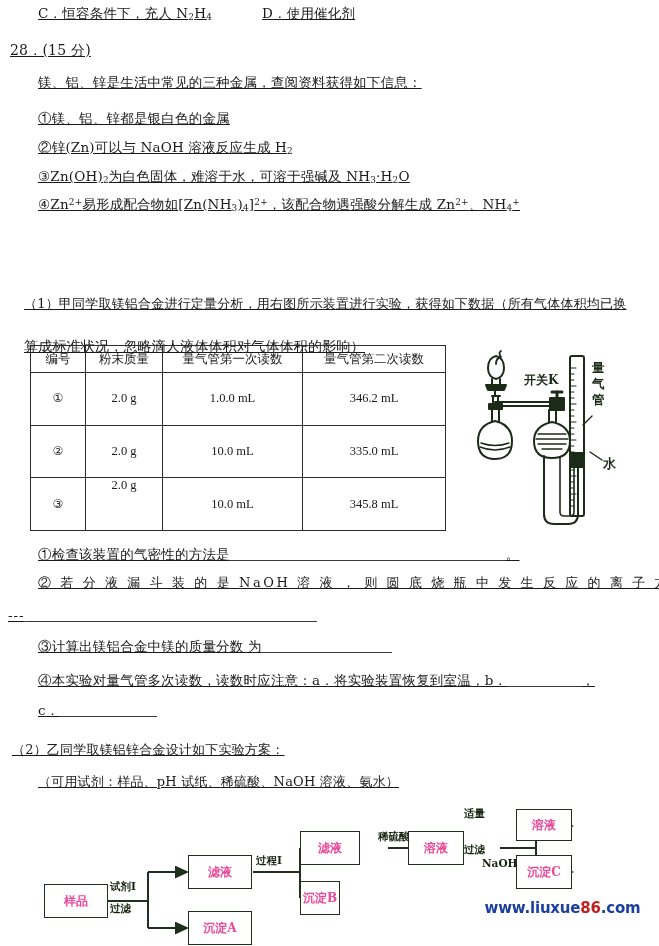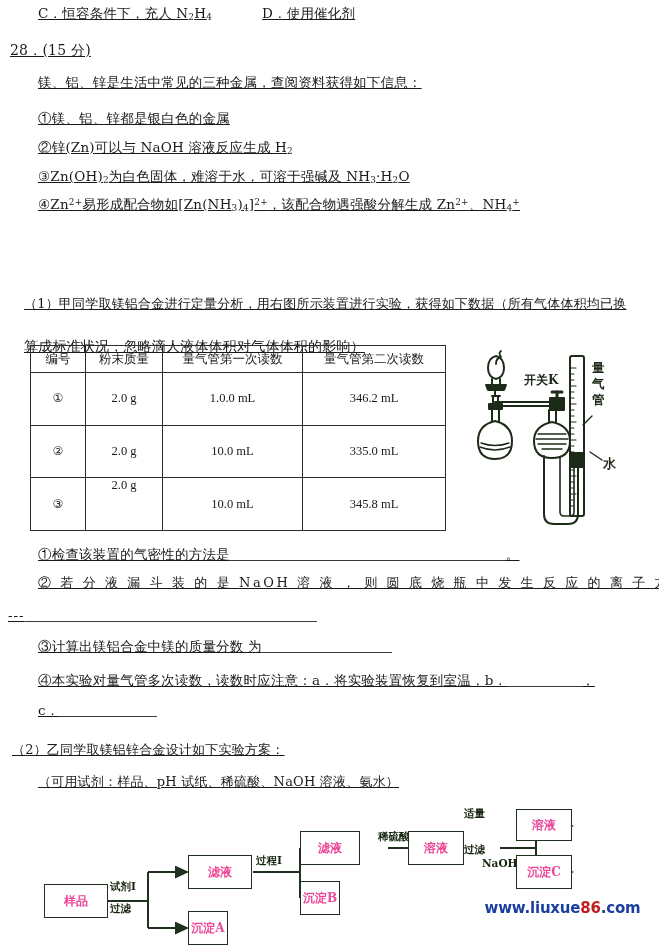--- a/index.html
+++ b/index.html
@@ -336,21 +336,21 @@
         <path d="M536 26 L536 72"></path>
         <path d="M536 26 L572 26" marker-end="url(#ar)"></path>
         <path d="M536 72 L572 72" marker-end="url(#ar)"></path>
       </g>
     </svg>
 
     <div class="fbox" style="left:44px;  top:84px;  width:64px; height:34px;">样品</div>
 
     <div class="fbox" style="left:188px; top:55px;  width:64px; height:34px;">滤液</div>
 
-    <div class="fbox" style="left:188px; top:111px; width:40px; height:34px;">沉淀A</div>
+    <div class="fbox" style="left:188px; top:111px; width:64px; height:34px;">沉淀A</div>
 
     <div class="fbox" style="left:300px; top:31px;  width:60px; height:34px;">滤液</div>
 
     <div class="fbox" style="left:300px; top:81px;  width:40px; height:34px;">沉淀B</div>
 
     <div class="fbox" style="left:408px; top:31px;  width:56px; height:34px;">溶液</div>
 
     <div class="fbox" style="left:516px; top:9px;   width:56px; height:32px;">溶液</div>
 
     <div class="fbox" style="left:516px; top:55px;  width:56px; height:34px;">沉淀C</div>

